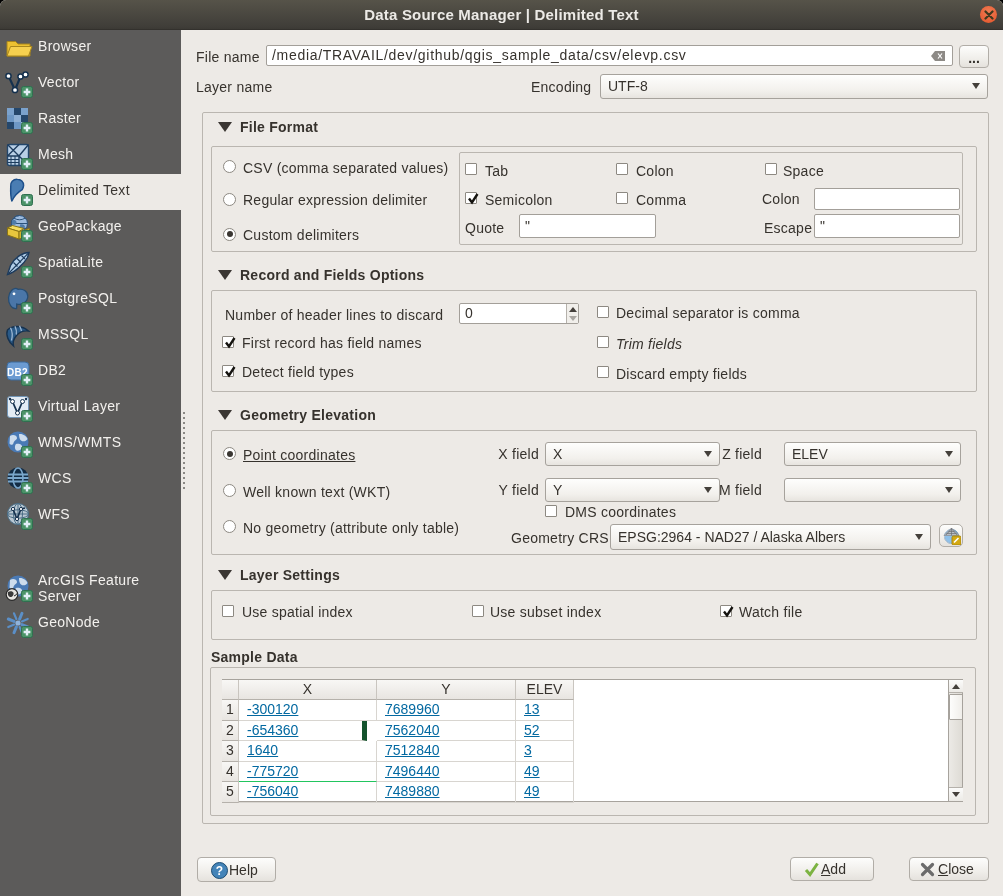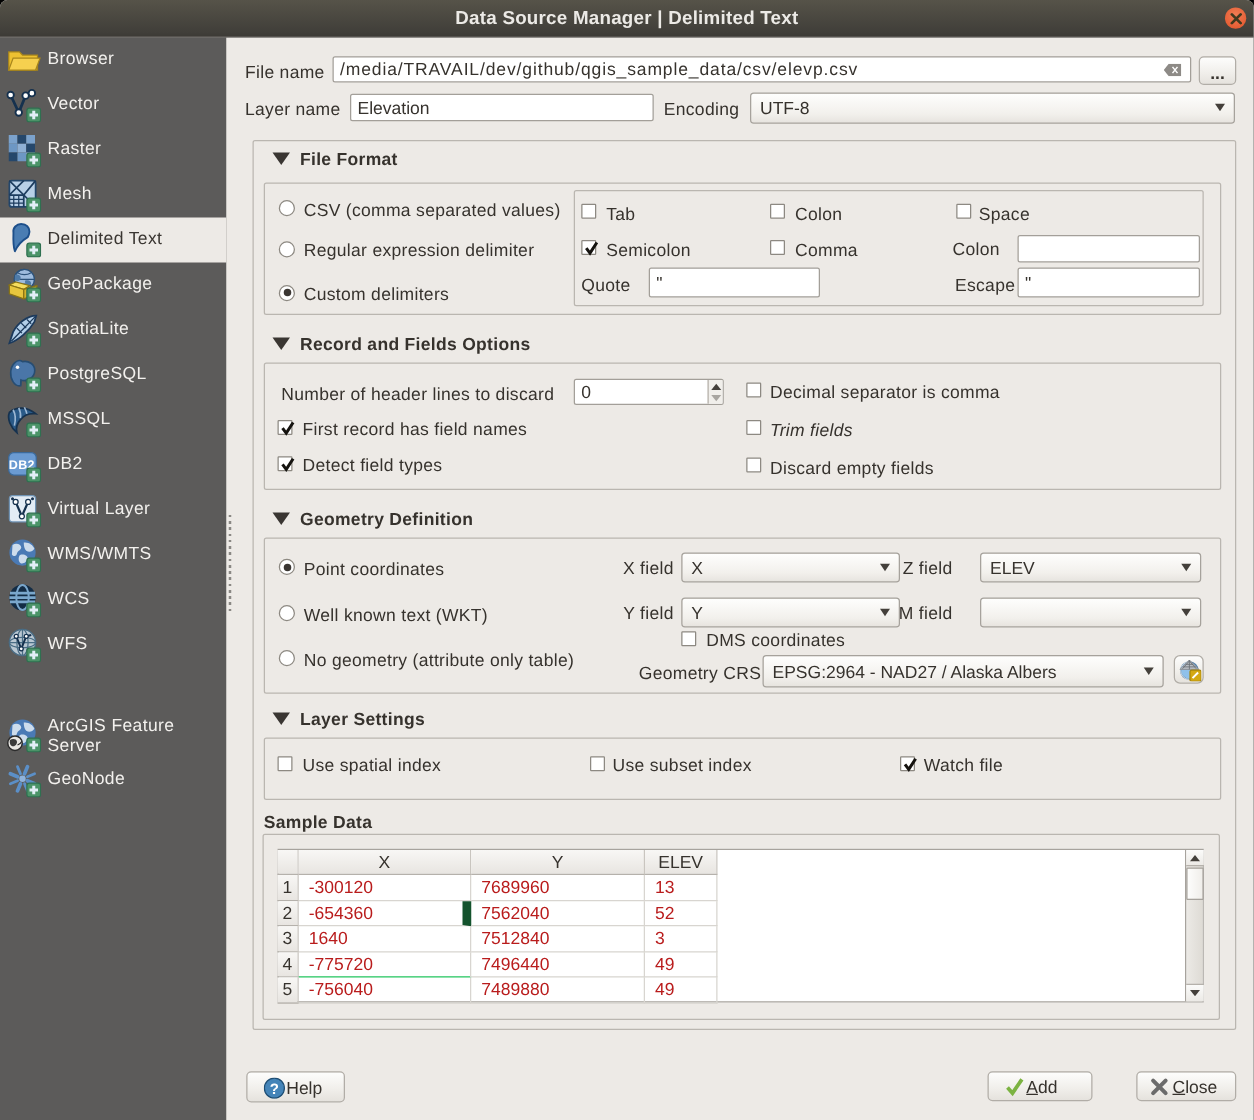--- a/index.html
+++ b/index.html
@@ -17,21 +17,21 @@
 .inp{position:absolute;background:#fff;border:1px solid #a39f99;border-radius:2px;font-size:14px;color:#36322d;line-height:19px;padding-left:5px;white-space:pre;}
 .combo{position:absolute;background:linear-gradient(#fefefd,#f2f0ec 70%,#e7e4df);border:1px solid #a6a29c;border-radius:3px;font-size:14px;color:#36322d;line-height:21px;padding-left:7px;white-space:pre;}
 .carr{position:absolute;width:0;height:0;border-left:4.5px solid transparent;border-right:4.5px solid transparent;border-top:6px solid #44403b;}
 .frame{position:absolute;border:1px solid #bab6b0;border-radius:2px;}
 .tri{position:absolute;width:0;height:0;border-left:7.5px solid transparent;border-right:7.5px solid transparent;border-top:10px solid #3a3632;}
 .cb{position:absolute;width:12px;height:12px;background:#fff;border:1px solid #8d8982;border-radius:1px;}
 .radio{position:absolute;width:13px;height:13px;background:#fff;border:1px solid #8d8982;border-radius:50%;}
 .radio.on::after{content:"";position:absolute;left:2.5px;top:2.5px;width:6px;height:6px;border-radius:50%;background:#3a3632;}
 .btn{position:absolute;background:linear-gradient(#fdfdfc,#f0eeea 60%,#e5e2dd);border:1px solid #b1ada7;border-radius:4px;font-size:14px;color:#36322d;}
 .u{text-decoration:underline;}
-.cell{position:absolute;font-size:14px;color:#b91c1c;white-space:pre;overflow:hidden;}
+.cell{position:absolute;font-size:14px;color:#0369a1;white-space:pre;overflow:hidden;text-decoration:underline;}
 .hdr{position:absolute;background:linear-gradient(#f8f7f5,#e8e5e1);border-right:1px solid #c9c5bf;border-bottom:1px solid #b5b1ab;font-size:14px;color:#36322d;text-align:center;}
 </style></head><body>
 <div id="win">
 <div id="sidebar">
 <div class="srow" style="top:0px">
         <svg style="top:4px" width="28" height="28" viewBox="0 0 28 28">
           <path d="M2 7.5 L10.5 7.5 L13 10 L25 10 L25 22 L2 22 Z" fill="#edc131" stroke="#a8861c"></path>
           <path d="M5.5 12.5 L27 12.5 L23.5 22 L2 22 Z" fill="#f6d04f" stroke="#a8861c"></path>
         </svg>
         <div class="st" style="top:9px">Browser</div>
@@ -226,21 +226,20 @@
 <div class="lbl" style="left:196px;top:49px;">File name</div>
 <div class="inp" style="left:266px;top:45px;width:687px;height:21px;line-height:19px;"><span style="letter-spacing:0.7px">/media/TRAVAIL/dev/github/qgis_sample_data/csv/elevp.csv</span></div>
 <svg style="position:absolute;left:931px;top:51px" width="14" height="10">
       <path d="M4 0 H14 V10 H4 L0 5 Z" fill="#8d8a86"></path>
       <path d="M7 2.5 L11 7.5 M11 2.5 L7 7.5" stroke="#fff" stroke-width="1.2"></path>
     </svg>
 <div class="btn" style="left:959px;top:45px;width:30px;height:23px;">
       <div style="position:absolute;left:0;width:100%;text-align:center;top:4px;font-weight:bold;color:#36322d;">...</div>
     </div>
 <div class="lbl" style="left:196px;top:79px;">Layer name</div>
-<div class="inp" style="left:280px;top:75px;width:243px;height:22px;line-height:20px;">Elevation</div>
 <div class="lbl" style="left:531px;top:79px;">Encoding</div>
 <div class="combo" style="left:600px;top:74px;width:388px;height:25px;line-height:23px;">UTF-8</div>
 <div class="carr" style="left:972px;top:83px;"></div>
 <div class="frame" style="left:202px;top:112px;width:787px;height:712px;"></div>
 <div class="tri" style="left:218px;top:122px;"></div>
 <div class="lbl b" style="left:240px;top:119px;">File Format</div>
 <div class="frame" style="left:211px;top:146px;width:766px;height:106px;"></div>
 <div class="radio" style="left:223px;top:160px;"></div>
 <div class="lbl" style="left:243px;top:160px;">CSV (comma separated values)</div>
 <div class="radio" style="left:223px;top:192.5px;"></div>
@@ -288,24 +287,24 @@
       </svg>
     </div>
 <div class="lbl" style="left:242px;top:364px;">Detect field types</div>
 <div class="cb" style="left:597px;top:305.5px;"></div>
 <div class="lbl" style="left:616px;top:305px;">Decimal separator is comma</div>
 <div class="cb" style="left:597px;top:336px;"></div>
 <div class="lbl" style="left:616px;top:335.5px;font-style:italic;">Trim fields</div>
 <div class="cb" style="left:597px;top:366px;"></div>
 <div class="lbl" style="left:616px;top:365.5px;">Discard empty fields</div>
 <div class="tri" style="left:218px;top:409.5px;"></div>
-<div class="lbl b" style="left:240px;top:406.5px;">Geometry Definition</div>
+<div class="lbl b" style="left:240px;top:406.5px;">Geometry Elevation</div>
 <div class="frame" style="left:211px;top:430px;width:766px;height:125px;"></div>
 <div class="radio on" style="left:223px;top:447px;"></div>
-<div class="lbl" style="left:243px;top:447px;">Point coordinates</div>
+<div class="lbl" style="left:243px;top:447px;text-decoration:underline;">Point coordinates</div>
 <div class="radio" style="left:223px;top:484px;"></div>
 <div class="lbl" style="left:243px;top:484px;">Well known text (WKT)</div>
 <div class="radio" style="left:223px;top:520px;"></div>
 <div class="lbl" style="left:243px;top:520px;">No geometry (attribute only table)</div>
 <div class="lbl" style="left:489px;top:446px;width:50px;text-align:right;">X field</div>
 <div class="combo" style="left:545px;top:442px;width:175px;height:24px;line-height:22px;">X</div>
 <div class="carr" style="left:704px;top:451px;"></div>
 <div class="lbl" style="left:714px;top:446px;width:48px;text-align:right;">Z field</div>
 <div class="combo" style="left:784px;top:442px;width:177px;height:24px;line-height:22px;">ELEV</div>
 <div class="carr" style="left:945px;top:451px;"></div>
@@ -348,21 +347,21 @@
 <div style="position:absolute;left:222px;top:679px;width:741px;height:123px;background:#fff;border:1px solid #a7a39d;"></div>
 <div class="hdr" style="left:222px;top:680px;width:17px;height:20px;line-height:19px;"></div>
 <div class="hdr" style="left:239px;top:680px;width:138px;height:20px;line-height:19px;">X</div>
 <div class="hdr" style="left:377px;top:680px;width:139px;height:20px;line-height:19px;">Y</div>
 <div class="hdr" style="left:516px;top:680px;width:58px;height:20px;line-height:19px;">ELEV</div>
 <div class="hdr" style="left:222px;top:700.0px;width:17px;height:20.5px;line-height:19px;">1</div>
 <div class="cell" style="left:239px;top:700.0px;width:138px;height:20.5px;line-height:19px;padding-left:8px;border-right:1px solid #d8d5d0;border-bottom:1px solid #d8d5d0;">-300120</div>
 <div class="cell" style="left:377px;top:700.0px;width:139px;height:20.5px;line-height:19px;padding-left:8px;border-right:1px solid #d8d5d0;border-bottom:1px solid #d8d5d0;">7689960</div>
 <div class="cell" style="left:516px;top:700.0px;width:58px;height:20.5px;line-height:19px;padding-left:8px;border-right:1px solid #d8d5d0;border-bottom:1px solid #d8d5d0;">13</div>
 <div class="hdr" style="left:222px;top:720.5px;width:17px;height:20.5px;line-height:19px;">2</div>
-<div class="cell" style="left:239px;top:720.5px;width:138px;height:20.5px;line-height:19px;padding-left:8px;border-right:7px solid #14532d;border-bottom:1px solid #d8d5d0;">-654360</div>
+<div class="cell" style="left:239px;top:720.5px;width:128px;height:20.5px;line-height:19px;padding-left:8px;border-right:5px solid #14532d;border-bottom:1px solid #d8d5d0;">-654360</div>
 <div class="cell" style="left:377px;top:720.5px;width:139px;height:20.5px;line-height:19px;padding-left:8px;border-right:1px solid #d8d5d0;border-bottom:1px solid #d8d5d0;">7562040</div>
 <div class="cell" style="left:516px;top:720.5px;width:58px;height:20.5px;line-height:19px;padding-left:8px;border-right:1px solid #d8d5d0;border-bottom:1px solid #d8d5d0;">52</div>
 <div class="hdr" style="left:222px;top:741.0px;width:17px;height:20.5px;line-height:19px;">3</div>
 <div class="cell" style="left:239px;top:741.0px;width:138px;height:20.5px;line-height:19px;padding-left:8px;border-right:1px solid #d8d5d0;border-bottom:1px solid #d8d5d0;">1640</div>
 <div class="cell" style="left:377px;top:741.0px;width:139px;height:20.5px;line-height:19px;padding-left:8px;border-right:1px solid #d8d5d0;border-bottom:1px solid #d8d5d0;">7512840</div>
 <div class="cell" style="left:516px;top:741.0px;width:58px;height:20.5px;line-height:19px;padding-left:8px;border-right:1px solid #d8d5d0;border-bottom:1px solid #d8d5d0;">3</div>
 <div class="hdr" style="left:222px;top:761.5px;width:17px;height:20.5px;line-height:19px;">4</div>
 <div class="cell" style="left:239px;top:761.5px;width:138px;height:20.5px;line-height:19px;padding-left:8px;border-right:1px solid #d8d5d0;border-bottom:1px solid #22c55e;">-775720</div>
 <div class="cell" style="left:377px;top:761.5px;width:139px;height:20.5px;line-height:19px;padding-left:8px;border-right:1px solid #d8d5d0;border-bottom:1px solid #d8d5d0;">7496440</div>
 <div class="cell" style="left:516px;top:761.5px;width:58px;height:20.5px;line-height:19px;padding-left:8px;border-right:1px solid #d8d5d0;border-bottom:1px solid #d8d5d0;">49</div>

